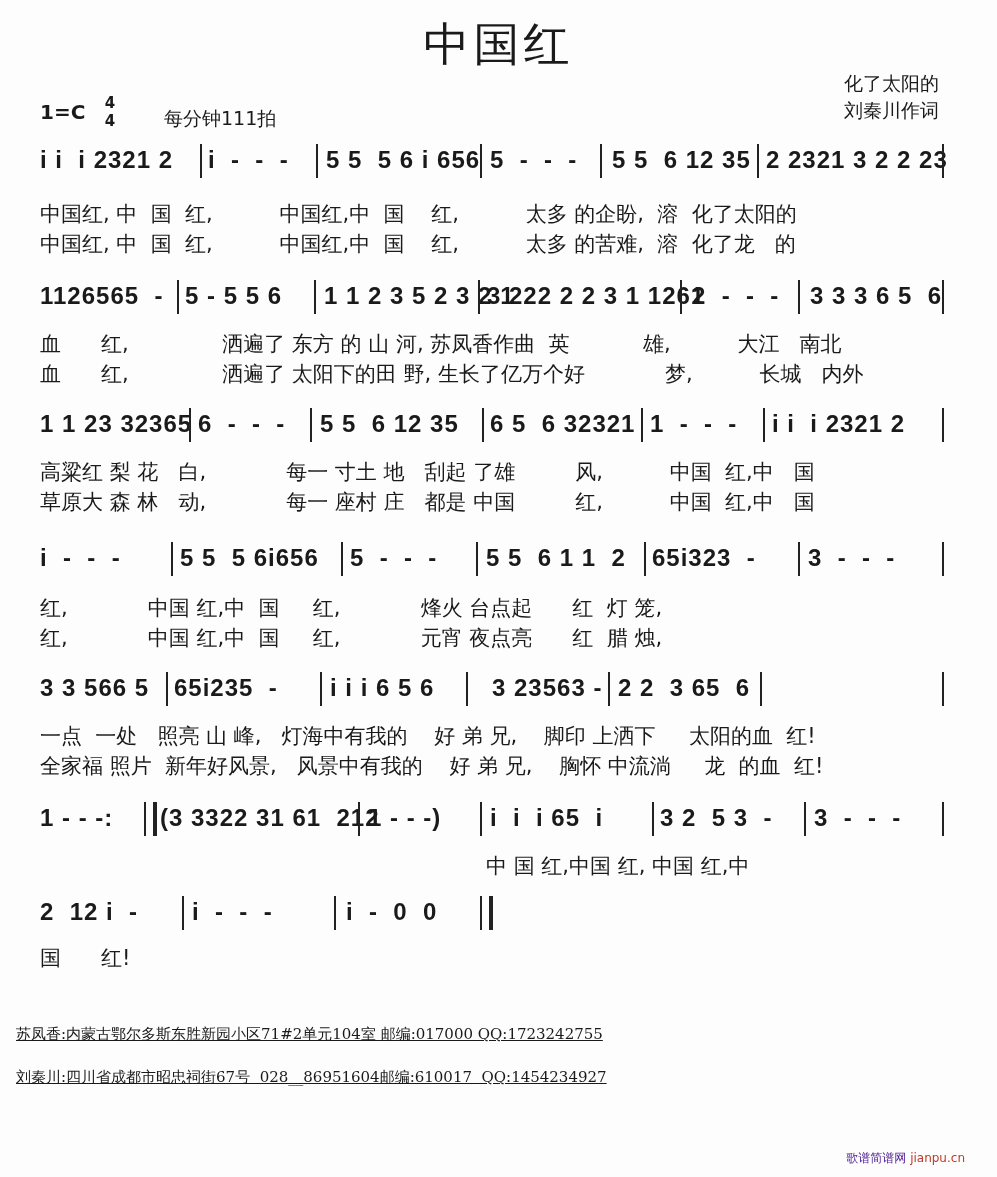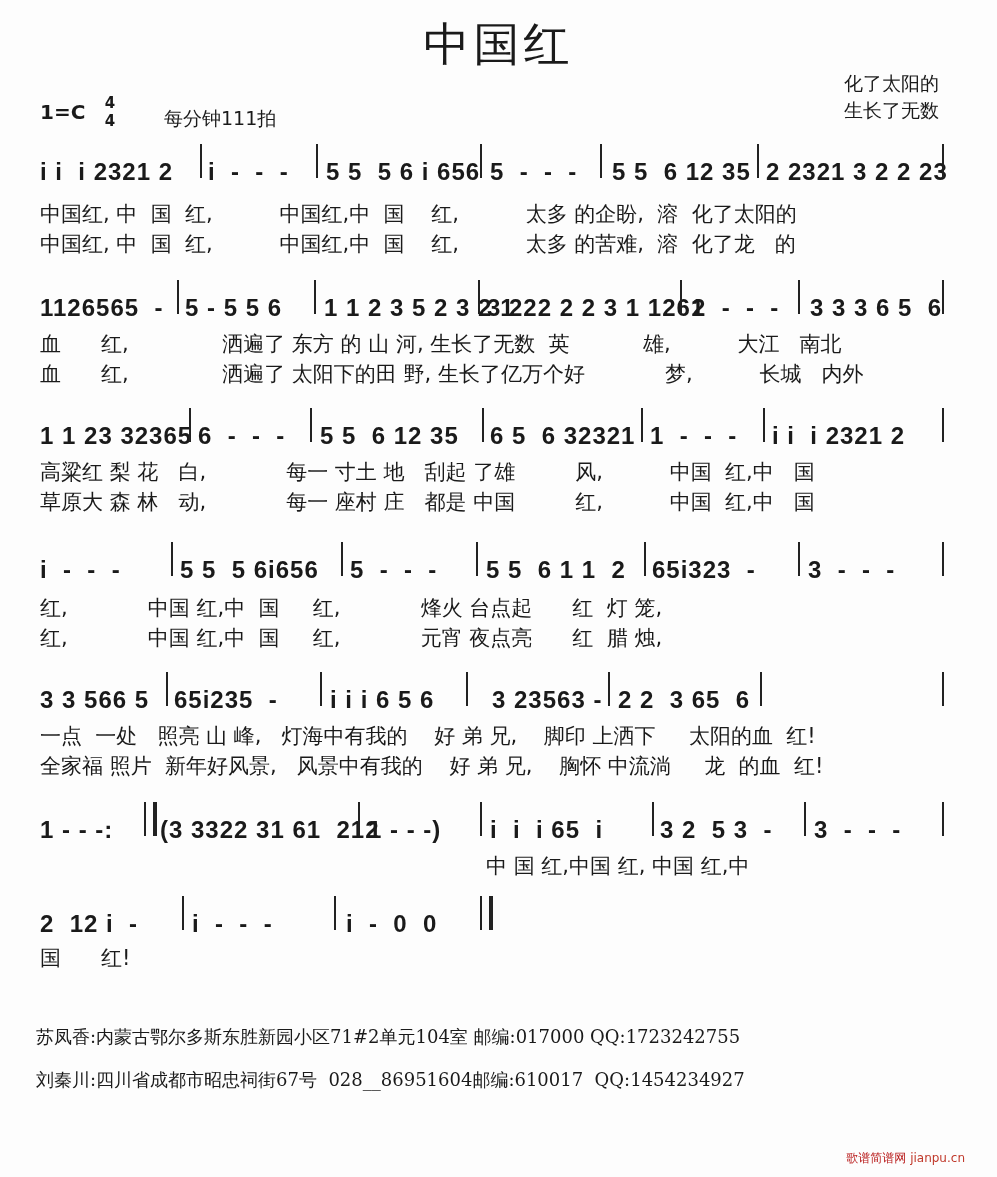--- a/index.html
+++ b/index.html
@@ -7,35 +7,35 @@
          font-family:"DejaVu Sans", sans-serif; }
   .title { position:absolute; left:0; width:997px; top:14px; text-align:center;
            font-family:"DejaVu Serif", serif; font-size:46px; letter-spacing:4px; }
   .credits { position:absolute; right:58px; top:70px; font-size:19px; line-height:27px;
              font-family:"DejaVu Sans", sans-serif; text-align:left; }
   .key { position:absolute; left:40px; top:100px; font-size:20px; font-weight:bold; }
   .ts { position:absolute; left:103px; top:94px; font-size:15px; font-weight:bold; line-height:18px; text-align:center; width:14px; }
   .tempo { position:absolute; left:164px; top:106px; font-size:19px; }
   .staff-row { position:absolute; left:40px; width:905px; height:40px; }
   .measure { position:absolute; top:0; height:40px; font-family:"Liberation Sans", sans-serif;
-             font-weight:bold; font-size:24px; line-height:40px; white-space:pre; letter-spacing:1px;margin-top:12px; }
+             font-weight:bold; font-size:24px; line-height:40px; white-space:pre; letter-spacing:1px; }
   .bar { position:absolute; top:4px; width:2px; height:34px; background:#222; }
   .dbar { position:absolute; top:4px; width:7px; height:34px; border-left:2px solid #222; border-right:4px solid #222; }
   .lyric { position:absolute; font-size:21px; white-space:pre; font-family:"DejaVu Sans", sans-serif; }
-  .footer { position:absolute; left:36px; font-size:18px; font-family:"DejaVu Serif", serif; white-space:pre; }
+  .footer { position:absolute; left:16px; font-size:15px; font-family:"DejaVu Serif", serif; white-space:pre;text-decoration:underline; }
   .watermark { position:absolute; right:32px; top:1150px; font-size:12px; color:#666; }
   .watermark span { color:#c0392b; }
 </style>
 </head>
 <body>
 
 <div class="title">中国红</div>
 <div class="credits">
   <div>化了太阳的</div>
-  <div>生长了无数</div>
+  <div>刘秦川作词</div>
 </div>
 <div class="key">1=C</div>
 <div class="ts">
   <div>4</div>
   <div>4</div>
 </div>
 <div class="tempo">每分钟111拍</div>
 
 <div class="staff-row" style="top:140px">
   <span class="measure" style="left:0">i i  i 2321 2</span>
@@ -61,21 +61,21 @@
   <span class="bar" style="left:274px"></span>
   <span class="measure" style="left:284px">1 1 2 3 5 2 3 2 1</span>
   <span class="bar" style="left:438px"></span>
   <span class="measure" style="left:447px">3 222 2 2 3 1 1261</span>
   <span class="bar" style="left:640px"></span>
   <span class="measure" style="left:652px">2  -  -  -</span>
   <span class="bar" style="left:758px"></span>
   <span class="measure" style="left:770px">3 3 3 6 5  6</span>
   <span class="bar" style="left:902px"></span>
 </div>
-<div class="lyric" style="left:40px;top:330px">血      红,              洒遍了 东方 的 山 河, 生长了无数  英           雄,          大江   南北</div>
+<div class="lyric" style="left:40px;top:330px">血      红,              洒遍了 东方 的 山 河, 苏凤香作曲  英           雄,          大江   南北</div>
 <div class="lyric" style="left:40px;top:360px">血      红,              洒遍了 太阳下的田 野, 生长了亿万个好            梦,          长城   内外</div>
 
 <div class="staff-row" style="top:404px">
   <span class="measure" style="left:0">1 1 23 32365</span>
   <span class="bar" style="left:149px"></span>
   <span class="measure" style="left:158px">6  -  -  -</span>
   <span class="bar" style="left:270px"></span>
   <span class="measure" style="left:280px">5 5  6 12 35</span>
   <span class="bar" style="left:442px"></span>
   <span class="measure" style="left:450px">6 5  6 32321</span>
@@ -144,15 +144,15 @@
   <span class="bar" style="left:294px"></span>
   <span class="measure" style="left:306px">i  -  0  0</span>
   <span class="dbar" style="left:440px"></span>
 </div>
 <div class="lyric" style="left:40px;top:944px">国      红!</div>
 
 <div class="footer" style="top:1025px">苏凤香:内蒙古鄂尔多斯东胜新园小区71#2单元104室 邮编:017000 QQ:1723242755</div>
 <div class="footer" style="top:1068px">刘秦川:四川省成都市昭忠祠街67号  028__86951604邮编:610017  QQ:1454234927</div>
 
 <div class="watermark">
-  <span style="color:#b91c1c">歌谱简谱网</span>
+  <span style="color:#4c1d95">歌谱简谱网</span>
   <span>jianpu.cn</span>
 </div>
 
 </body></html>

